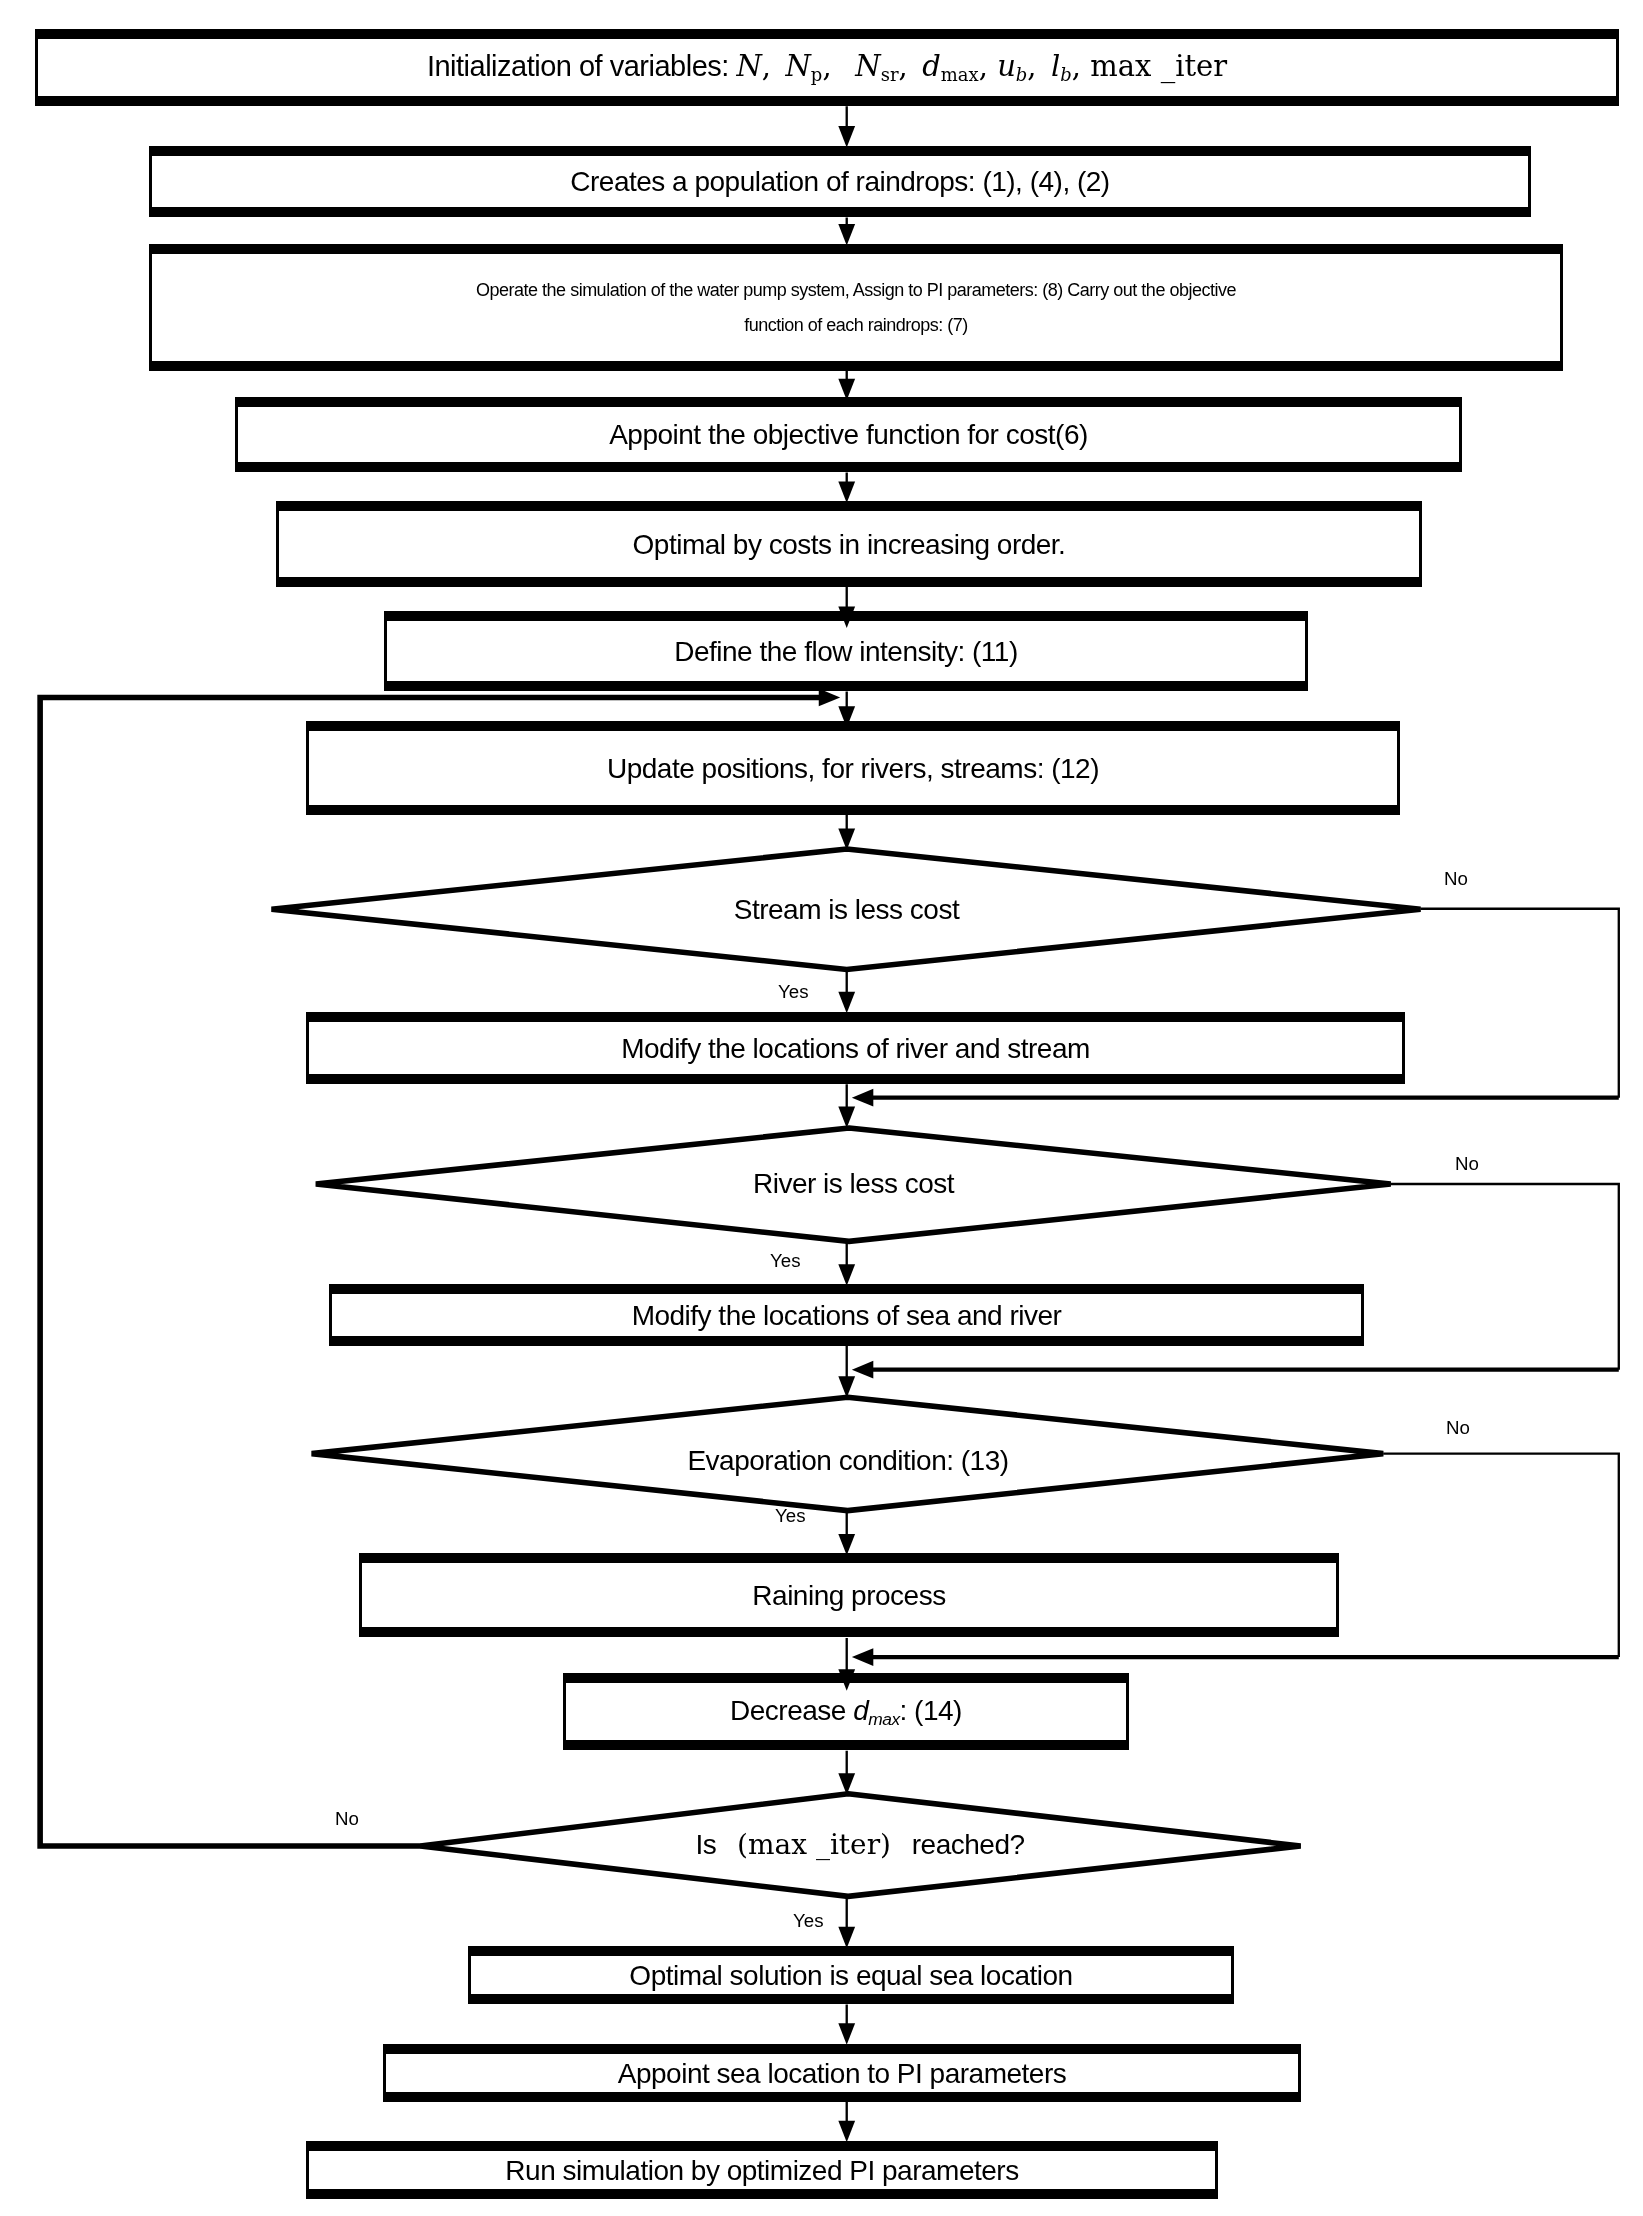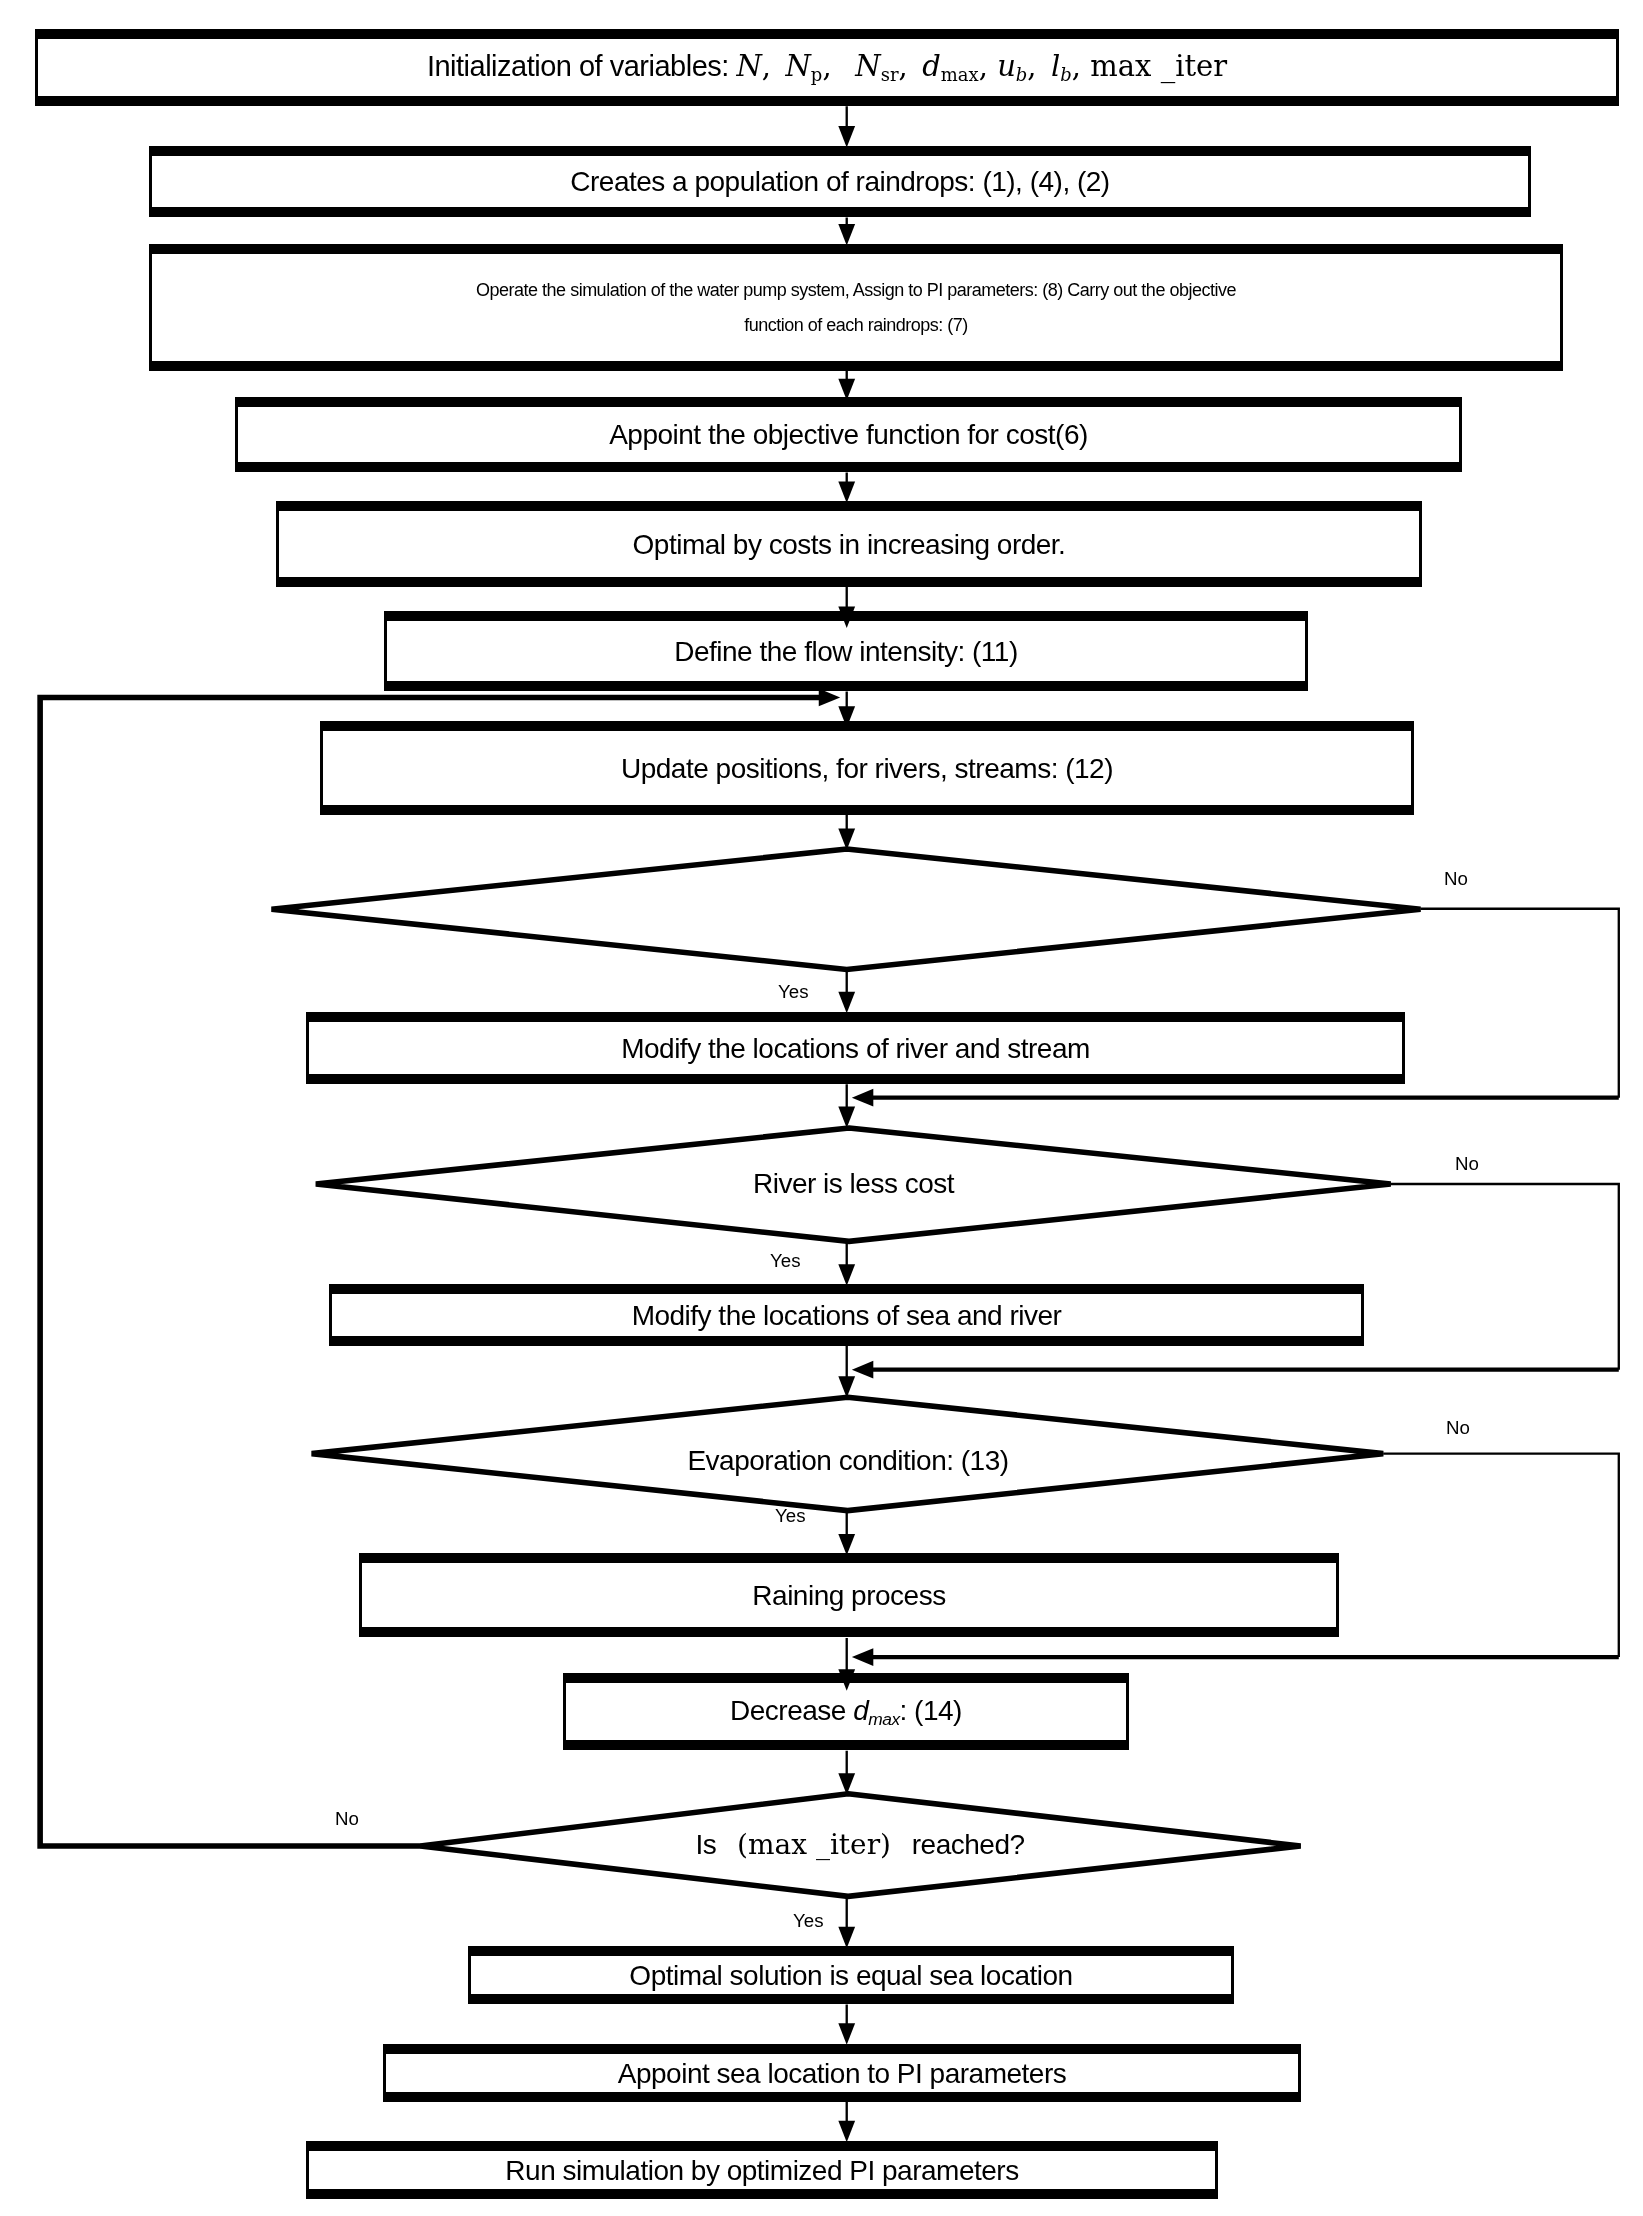--- a/index.html
+++ b/index.html
@@ -12,21 +12,21 @@
        display:flex;align-items:center;justify-content:center;text-align:center}
   .txt{font-size:28px;line-height:1.25;white-space:nowrap;letter-spacing:-0.5px}
   #b1 .txt{font-size:29px}
   #b3 .txt{font-size:18px;line-height:1.92}
   #b1{left:35px;top:29px;width:1584px;height:77px}
   #b2{left:149px;top:146px;width:1382px;height:71px}
   #b3{left:149px;top:244px;width:1414px;height:127px}
   #b4{left:235px;top:397px;width:1227px;height:75px}
   #b5{left:276px;top:501px;width:1146px;height:86px}
   #b6{left:384px;top:611px;width:924px;height:80px}
-  #b7{left:320px;top:721px;width:1094px;height:94px}
+  #b7{left:306px;top:721px;width:1094px;height:94px}
   #b8{left:306px;top:1012px;width:1099px;height:72px}
   #b9{left:329px;top:1284px;width:1035px;height:62px}
   #b10{left:359px;top:1553px;width:980px;height:84px}
   #b11{left:563px;top:1673px;width:566px;height:77px}
   #b12{left:468px;top:1946px;width:766px;height:58px}
   #b13{left:383px;top:2044px;width:918px;height:58px}
   #b14{left:306px;top:2141px;width:912px;height:58px}
   
   .layer{position:absolute;inset:0;z-index:2;pointer-events:none}
   
@@ -142,20 +142,21 @@
     </g>
 
     <g>
       <polygon points="1815,1820 3045,1949 1815,2078 582,1949" fill="#fff" stroke="#000" stroke-width="12"></polygon>
       <polygon points="1820,2418 2981,2538 1820,2661 677,2538" fill="#fff" stroke="#000" stroke-width="12"></polygon>
       <polygon points="1817,2995 2965,3116 1817,3238 668,3116" fill="#fff" stroke="#000" stroke-width="12"></polygon>
       <polygon points="1818,3845 2788,3957 1818,4065 901,3957" fill="#fff" stroke="#000" stroke-width="12"></polygon>
     </g>
   </svg>
 
+  <div class="dlabel" id="d1t">Stream is less cost</div>
   <div class="dlabel" id="d2t">River is less cost</div>
   <div class="dlabel" id="d3t">Evaporation condition: (13)</div>
   <div class="dlabel" id="d4t">
       <span>Is  </span>
       <span class="seg-rm">(max _iter)</span>
       <span>  reached?</span>
     </div>
 
   <div class="branch" id="yes1">Yes</div>
   <div class="branch" id="no1">No</div>

